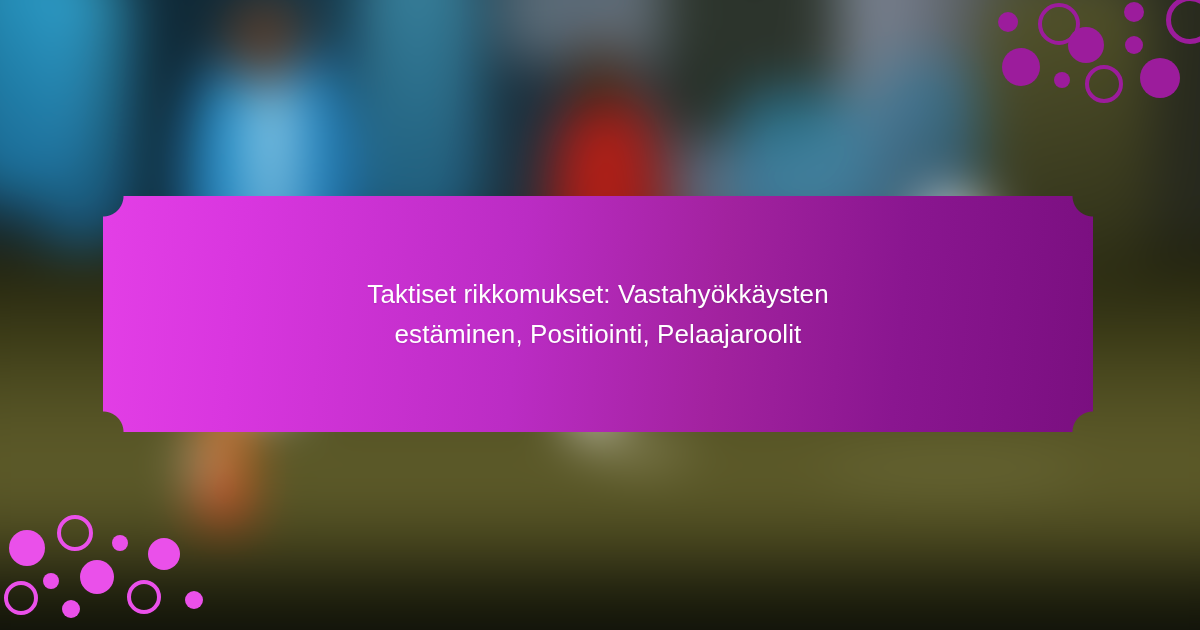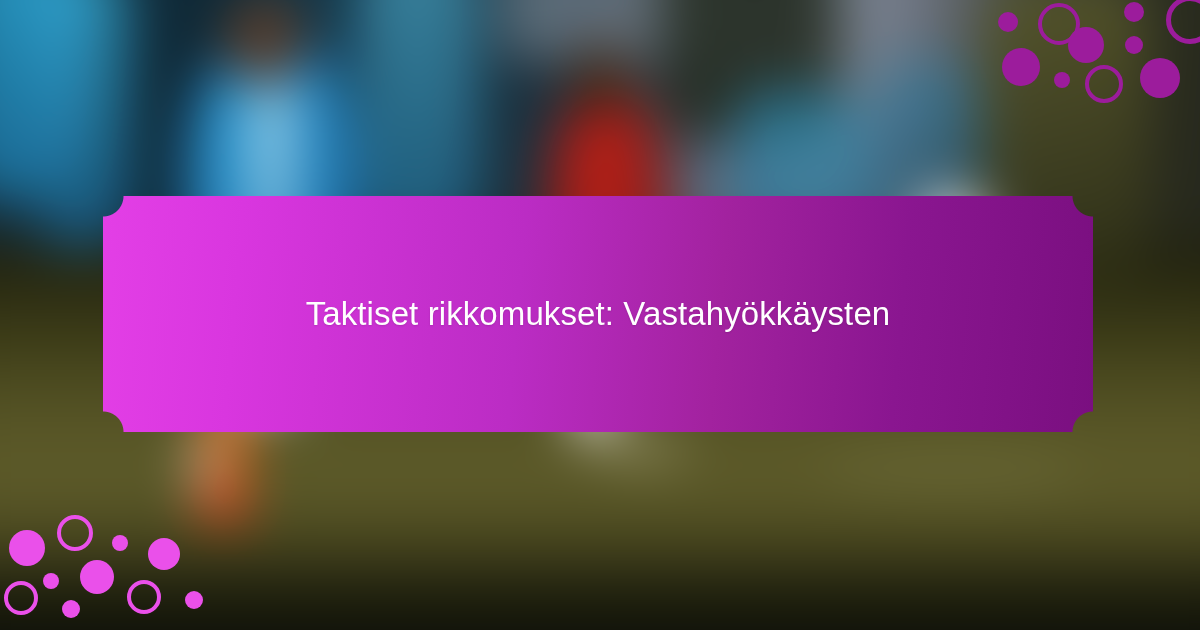--- a/index.html
+++ b/index.html
@@ -140,21 +140,21 @@
       radial-gradient(circle 20px at 100% 100%, transparent 0 20px, #000 21px);
     mask-composite: intersect;
     display: flex;
     align-items: center;
     justify-content: center;
   }
   #banner-title {
     width: 760px;
     text-align: center;
     color: #ffffff;
-    font-size: 33px;
+    font-size: 26px;
     line-height: 1.55;
     font-weight: 400;
     letter-spacing: 0.1px;
     text-shadow: 0 1px 2px rgba(0,0,0,0.12);
   }
 </style>
 </head>
 <body>
 
 <div id="stage">
@@ -216,16 +216,17 @@
       <div class="circle filled" style="left: 43px; top: 78px; width: 16px; height: 16px;"></div>
       <div class="circle ring" style="left: 4px; top: 86px; width: 34px; height: 34px; border-width: 4px; box-sizing: border-box;"></div>
       <div class="circle ring" style="left: 127px; top: 85px; width: 34px; height: 34px; border-width: 4px; box-sizing: border-box;"></div>
       <div class="circle filled" style="left: 185px; top: 96px; width: 18px; height: 18px;"></div>
       <div class="circle filled" style="left: 62px; top: 105px; width: 18px; height: 18px;"></div>
     </div>
 
   <div id="banner">
     <div id="banner-title">
       <span>Taktiset rikkomukset: Vastahyökkäysten</span><br>
+      <span>estäminen, Positiointi, Pelaajaroolit</span>
     </div>
   </div>
 
 </div>
 
 </body></html>

